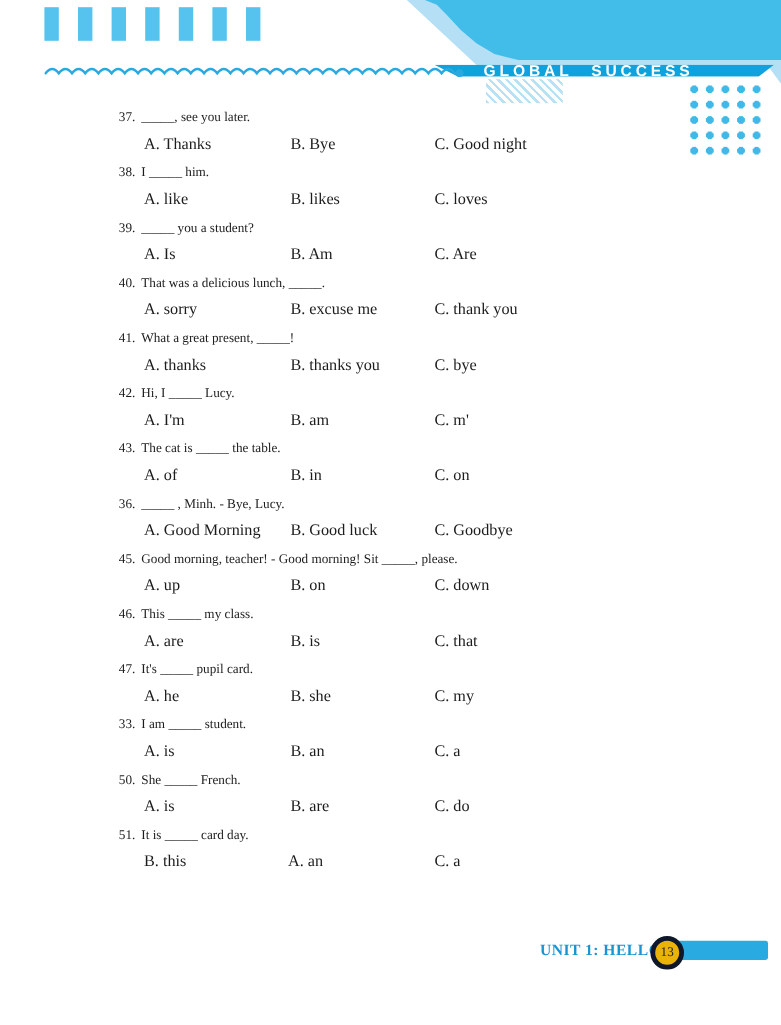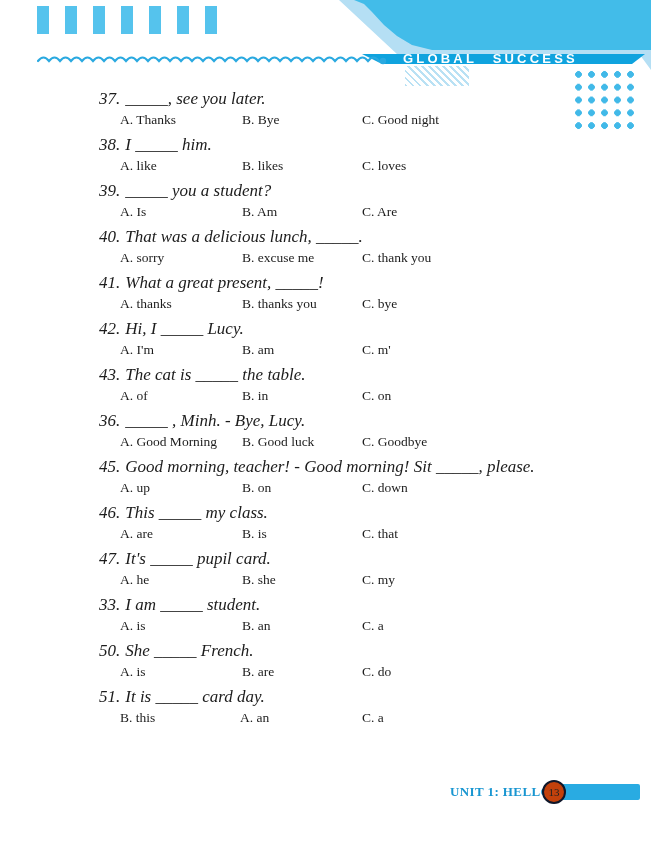--- a/index.html
+++ b/index.html
@@ -37,40 +37,40 @@
   .dots{
     position:absolute;left:571px;top:67px;width:66px;height:64px;
     background-image:radial-gradient(#41b9e8 3.1px,transparent 3.5px);
     background-size:13px 12.8px;background-position:1px 1px;
   }
   .wave-wrap{position:absolute;left:37px;top:52px;width:352px;height:16px;}
 
   
   .questions{position:absolute;left:99px;top:88px;right:16px;}
   .q{margin-bottom:4px;}
-  .q-line{line-height:21px;font-size:17px;white-space:nowrap;font-style:italic;}
+  .q-line{line-height:21px;font-size:11px;white-space:nowrap;}
   .q-text{margin-left:5px;}
   .opts{display:flex;line-height:21px;font-size:13.5px;padding-left:21px;justify-content:space-between;}
   .opt-a{width:122px;flex:0 0 122px;}
   .opt-b{width:120px;flex:0 0 120px;}
   .opt-c{flex:1;}
 
   
   .footer-unit{
     position:absolute;left:450px;top:784px;
     font-family:"Liberation Serif", serif;font-weight:bold;font-size:13px;
     color:#1996d1;letter-spacing:0.4px;white-space:nowrap;
   }
   .footer-bar{
     position:absolute;left:552px;top:784px;width:88px;height:16px;
     background:#29abe2;border-radius:2px;
   }
   .footer-circle{
     position:absolute;left:542px;top:780px;width:20px;height:20px;
-    background:#c2410c;border:2px solid #0f172a;border-radius:50%;
+    background:#eab308;border:4px solid #0f172a;border-radius:50%;
     display:flex;align-items:center;justify-content:center;
     font-size:11px;color:#222;font-family:"Liberation Serif", serif;
   }
 </style>
 </head>
 <body>
 
 <div class="page">
 
   <div class="top-bars">

